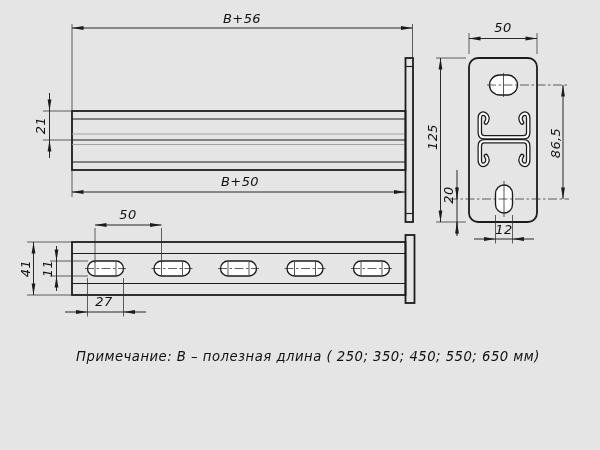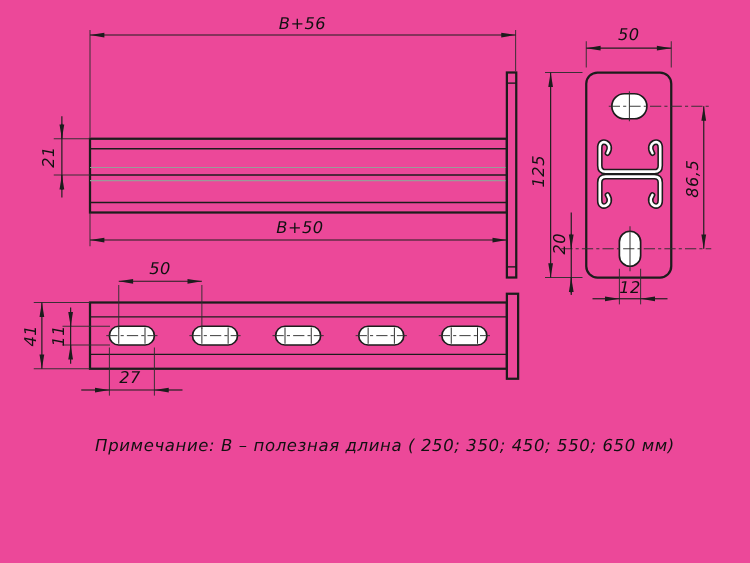--- a/index.html
+++ b/index.html
@@ -1,16 +1,16 @@
 <!DOCTYPE html>
 <html><head>
 <meta charset="utf-8">
 <style>
   html,body{margin:0;padding:0;background:#ffffff;}
-  .page{position:relative;width:600px;height:450px;background:#ec4899;overflow:hidden;
+  .page{position:relative;width:600px;height:450px;background:#e5e5e5;overflow:hidden;
         font-family:"DejaVu Sans",sans-serif;}
   svg{display:block;}
   .outline{stroke:#1c1c1c;stroke-width:1.8;fill:none;}
   .outline-md{stroke:#1c1c1c;stroke-width:1.1;fill:none;}
   .hole{stroke:#1c1c1c;stroke-width:1.35;fill:#ffffff;}
   .grayline{stroke:#9a9a9a;stroke-width:0.9;fill:none;}
   .dim{stroke:#1f1f1f;stroke-width:0.95;fill:none;}
   .ext{stroke:#2e2e2e;stroke-width:0.75;fill:none;}
   .cline{stroke:#2e2e2e;stroke-width:0.75;fill:none;stroke-dasharray:9 2.5 2.5 2.5;}
   .tick{stroke:#2e2e2e;stroke-width:0.8;fill:none;}

